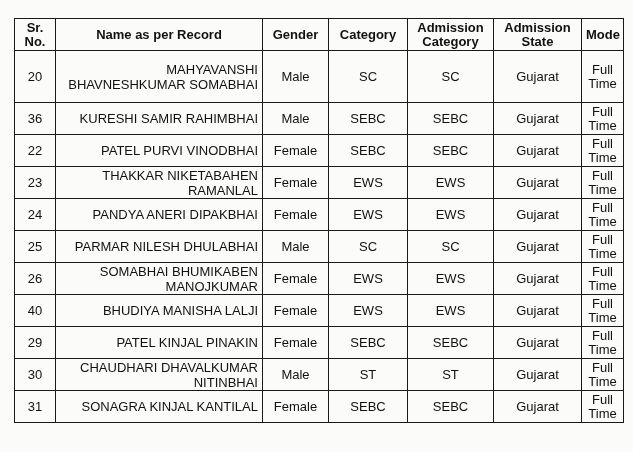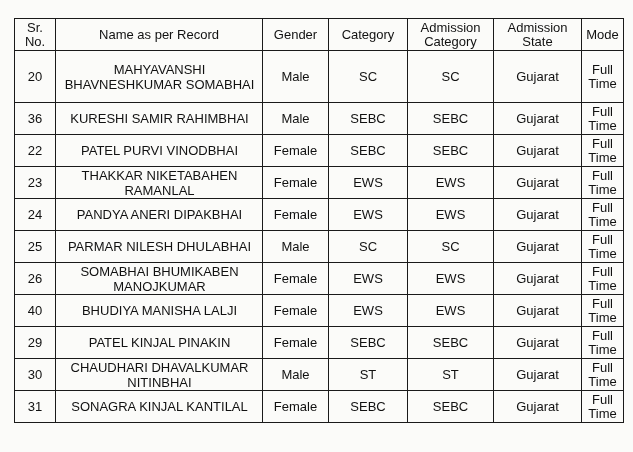--- a/index.html
+++ b/index.html
@@ -18,22 +18,22 @@
   }
   th, td {
     border: 1.5px solid #1a1a1a;
     padding: 0 4px;
     font-size: 13px;
     line-height: 15px;
     text-align: center;
     vertical-align: middle;
     overflow: hidden;
   }
-  th { font-weight: normal; height: 31px; line-height: 14px; }
-  td.name { text-align: center; padding-left: 5px; }
+  th { font-weight: bold; height: 31px; line-height: 14px; }
+  td.name { text-align: right; padding-left: 5px; }
   td.sr { font-weight: normal; }
   tr.r { height: 32px; }
   tr.tall { height: 52px; padding-left: 24px; }
   td.mode { line-height: 14px; }
 </style>
 </head>
 <body>
 
 <table>
   <colgroup>

